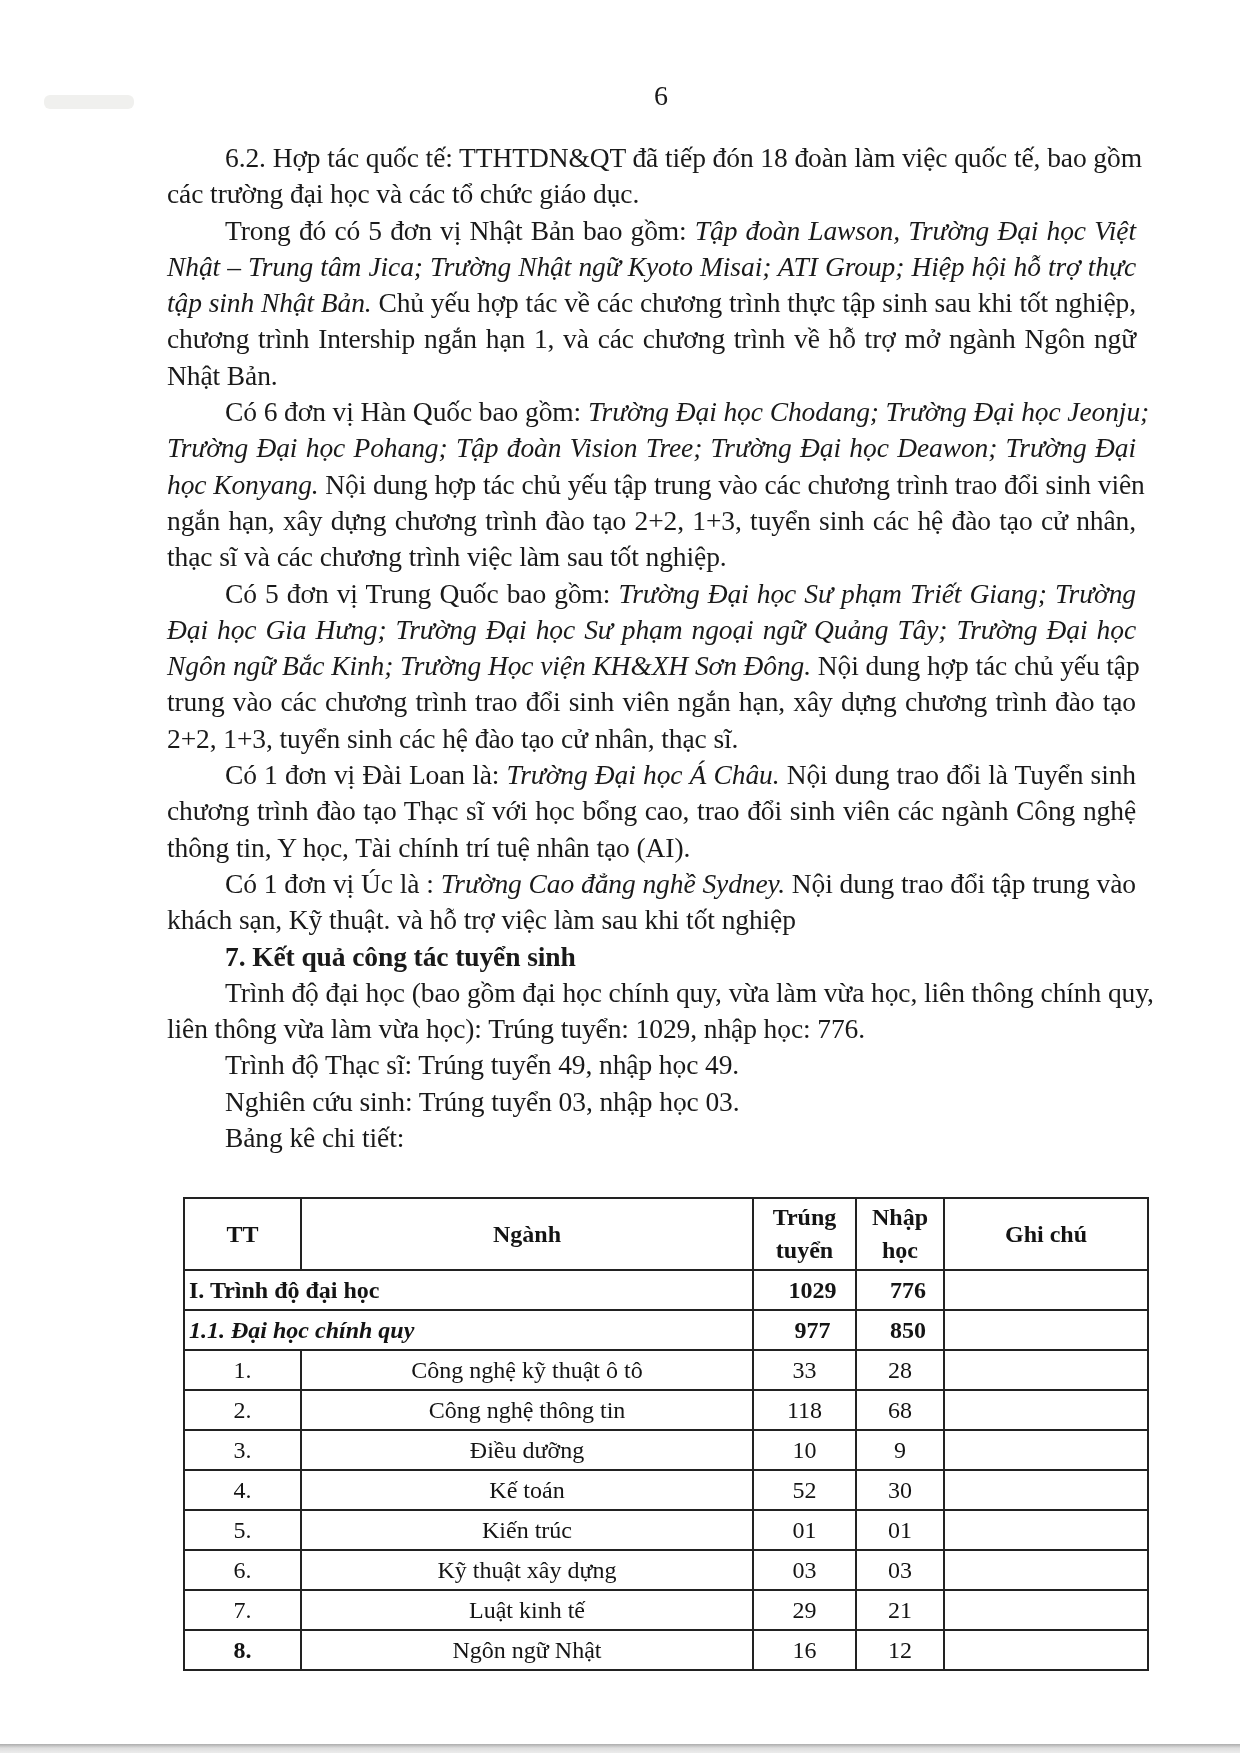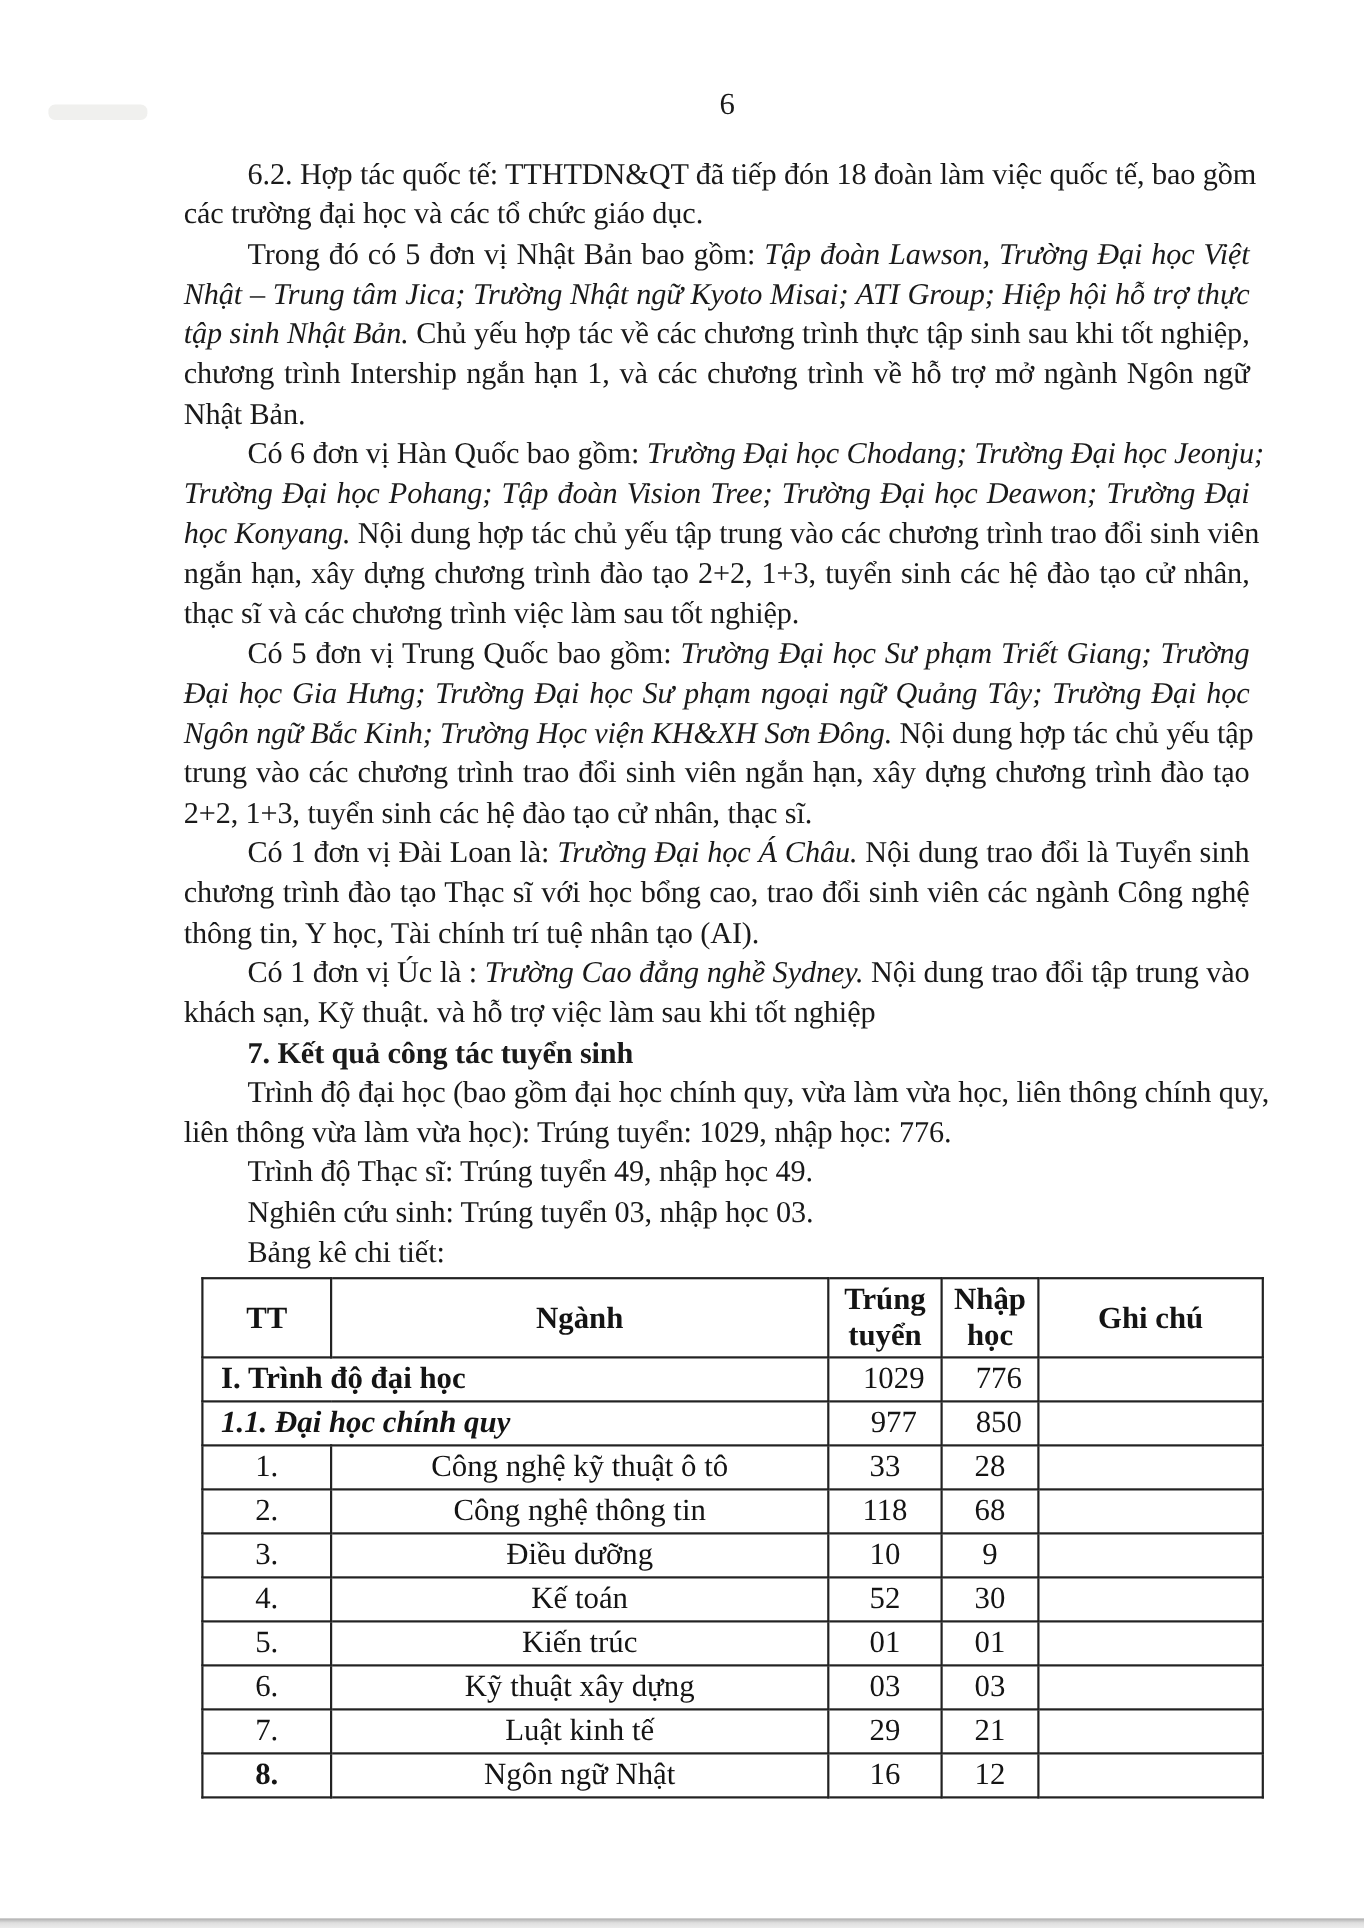--- a/index.html
+++ b/index.html
@@ -16,40 +16,40 @@
     position:absolute; left:167px; top:140px; width:969px;
     font-size:27.5px; line-height:36.3px; letter-spacing:-0.1px;
   }
   .line { white-space:nowrap; text-align:left; height:36.3px; }
   .line.fill { text-align:justify; text-align-last:justify; text-justify:inter-word; }
   .line.indent { text-indent:58px; }
   .seg-n { font-style:normal; }
   .seg-i { font-style:italic; }
   .seg-b { font-weight:bold;text-align:right; }
   table.detail-table {
-    position:absolute; left:183px; top:1161px; width:964px;
+    position:absolute; left:183px; top:1197px; width:964px;
     border-collapse:collapse; table-layout:fixed;
-    font-size:28px; color:#141414;
+    font-size:24px; color:#141414;
   }
   .detail-table th, .detail-table td {
     border:2.5px solid #222; overflow:hidden; padding:0;
   }
   .detail-table th {
     font-weight:bold; text-align:center; vertical-align:middle;
     height:70px; line-height:33px; padding:0 2px;
   }
   .detail-table td { height:38px; vertical-align:middle; }
   .cell-tt { text-align:center; }
   .cell-tt.tt-bold { font-weight:bold; }
   .cell-name { text-align:center; padding:0 4px;margin-left:40px; }
   .cell-num { text-align:center; }
   .cell-ghi { }
-  td.cell-group { text-align:left; padding:0 16px; font-weight:bold; }
+  td.cell-group { text-align:left; padding:0 4px; font-weight:bold; }
   td.cell-group.grp-italic { font-style:italic; }
-  td.num-bold { font-weight:normal;padding-left:16px; }
+  td.num-bold { font-weight:bold;padding-left:16px; }
   .bottom-strip {
     position:absolute; left:0; bottom:0; width:1240px; height:9px;
     background:linear-gradient(#adadad, #dedede 45%, #ececec);
   }
   .scan-smudge {
     position:absolute; left:44px; top:95px; width:90px; height:14px;
     background:#f0f0ee; border-radius:6px;
   }
 </style>
 </head>

